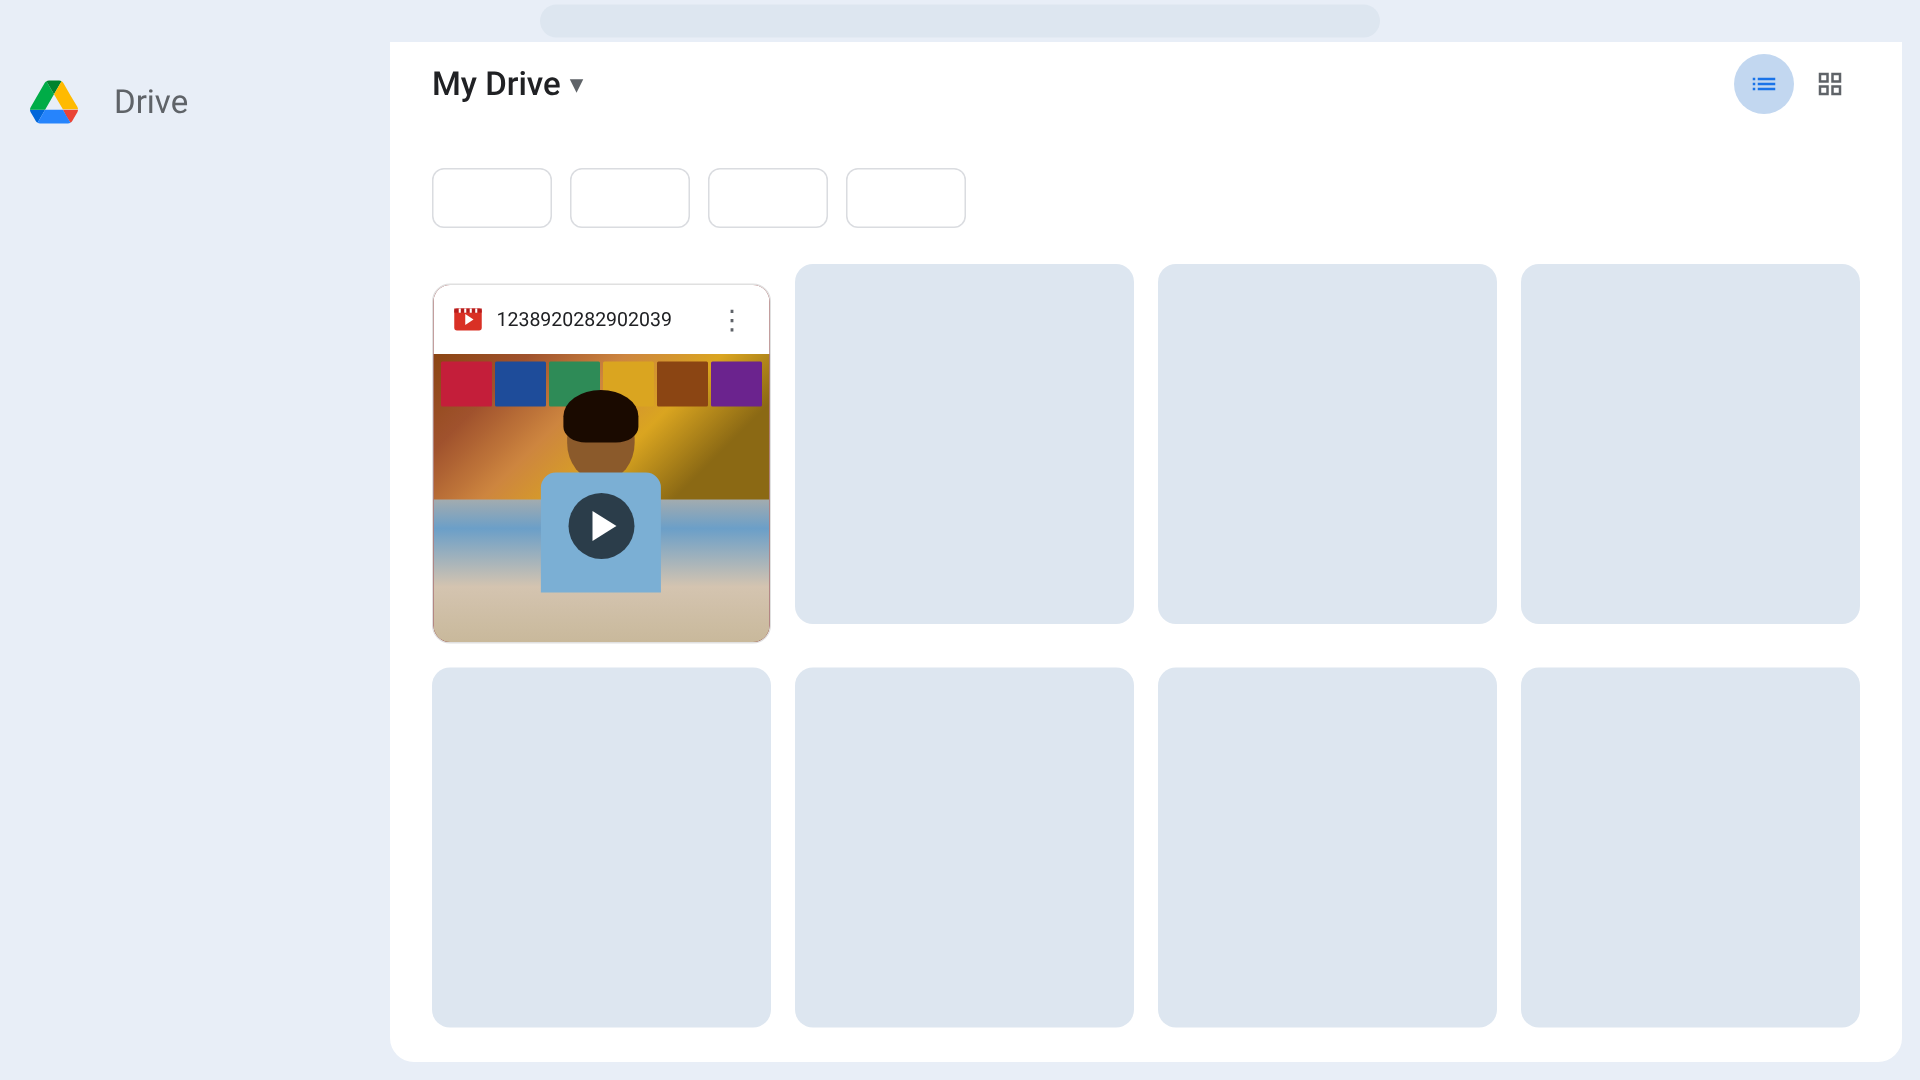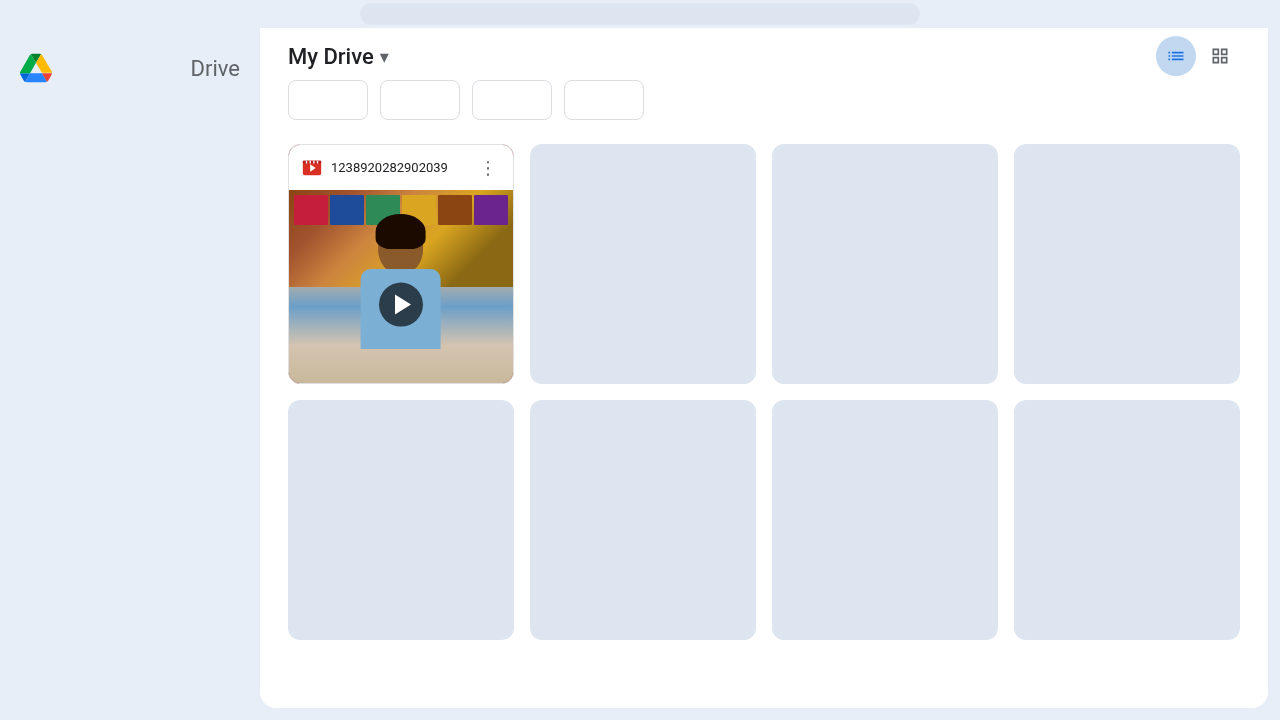--- a/index.html
+++ b/index.html
@@ -20,21 +20,20 @@
       display: flex;
       flex-direction: column;
       gap: 8px;
     }
 
     .logo-area {
       display: flex;
       align-items: center;
       gap: 24px;
       padding: 8px 12px 16px 12px;
-      justify-content: space-between;
     }
 
     .logo-icon {
       width: 32px;
       height: 32px;
     }
 
     .logo-text {
       font-size: 22px;
       color: #5f6368;
@@ -66,21 +65,21 @@
       margin: 12px 12px 12px 0;
       padding: 24px 28px;
       overflow-y: auto;
     }
 
     
     .page-header {
       display: flex;
       align-items: center;
       justify-content: space-between;
-      margin-bottom: 4px;
+      margin-bottom: 36px;
     }
 
     .page-title-area {
       display: flex;
       align-items: center;
       gap: 6px;
     }
 
     .page-title {
       font-size: 22px;
@@ -147,20 +146,21 @@
       background: #e8eef7;
       border-radius: 12px;
       overflow: hidden;
       position: relative;
       height: 240px;
     }
 
     .file-card.has-content {
       background: #7f1d1d;
       border: 1px solid #e0e0e0;
+      margin-top: 13px;
     }
 
     .file-card-header {
       display: flex;
       align-items: center;
       justify-content: space-between;
       padding: 10px 12px;
       background: white;
     }
 

